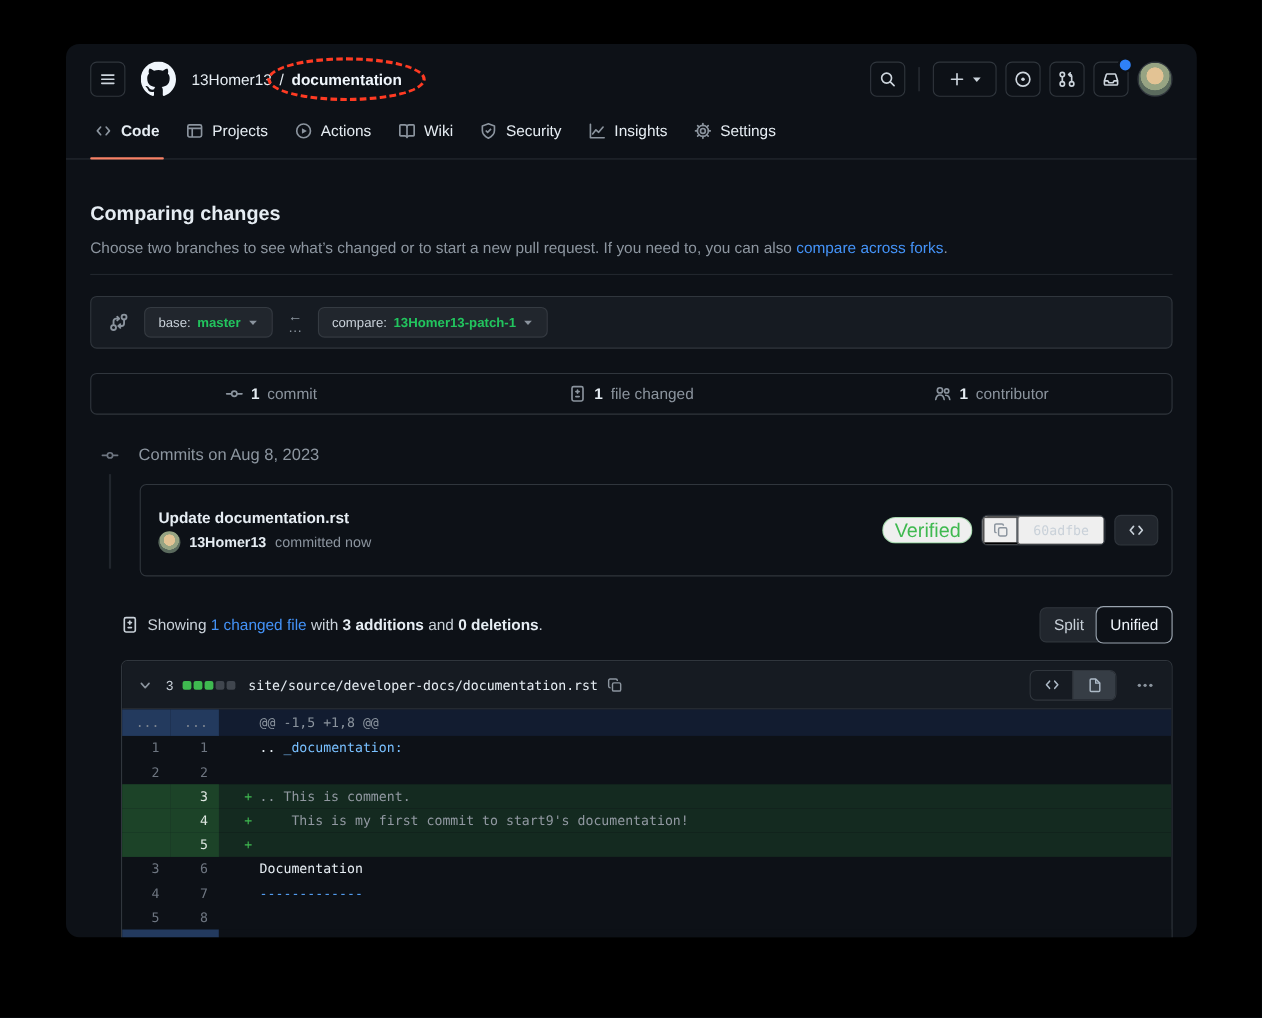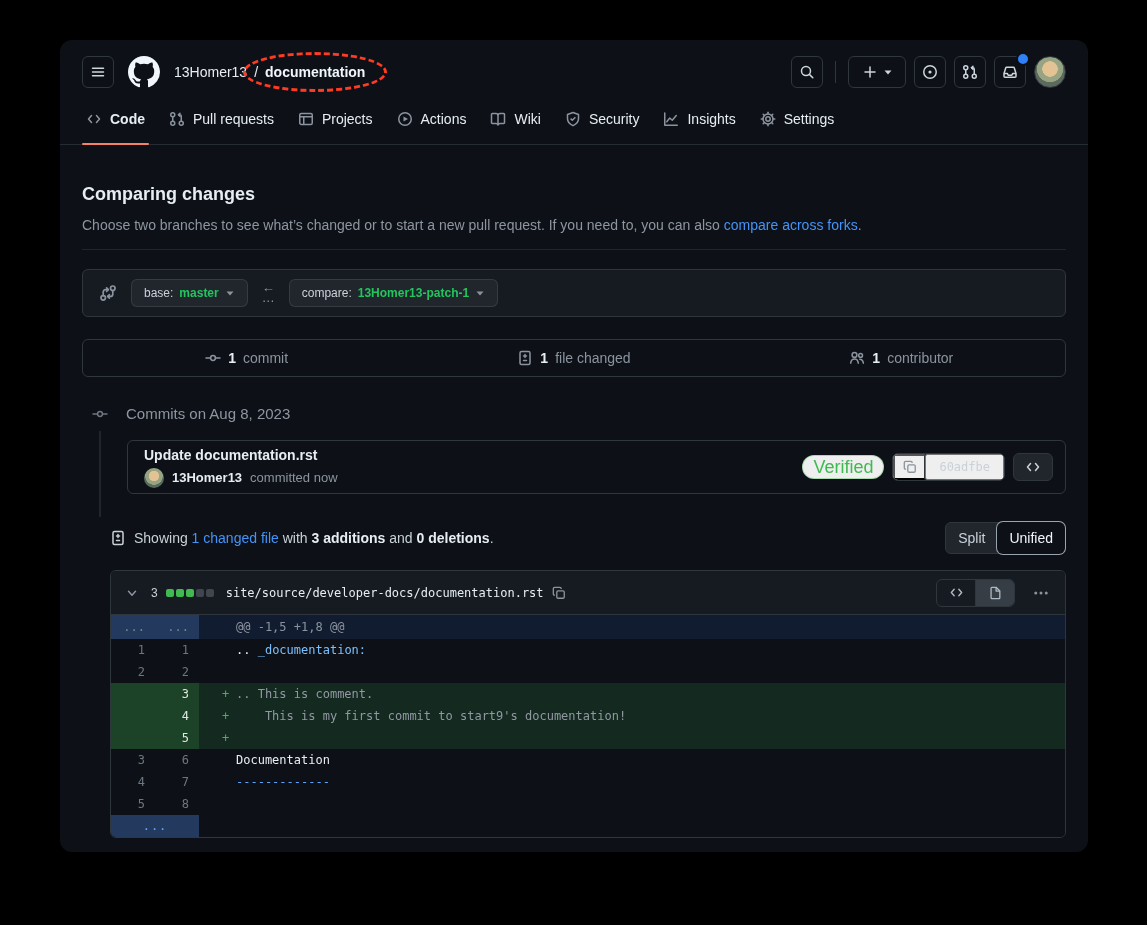--- a/index.html
+++ b/index.html
@@ -59,21 +59,21 @@
          grid-template-columns:1fr 1fr 1fr;align-items:center;margin-bottom:28px;box-sizing:border-box;}
   .stat{display:flex;align-items:center;justify-content:center;gap:7px;font-size:14px;color:#8b949e;cursor:pointer;}
   .stat .s-icon{color:#8b949e;display:flex;}
   .stat b{color:#e6edf3;font-weight:600;}
 
   .timeline{position:relative;}
   .timeline-rail{position:absolute;left:17px;top:26px;width:2px;height:86px;background:#21262d;}
   .timeline-head{display:flex;align-items:center;gap:18px;padding-left:10px;color:#8d96a0;font-size:15px;}
   .commit-icon{color:#6e7681;display:flex;}
 
-  .commit-card{position:relative;margin:18px 0 0 45px;height:54px;box-sizing:border-box;border:1px solid #30363d;
+  .commit-card{position:relative;margin:18px 0 0 45px;height:84px;box-sizing:border-box;border:1px solid #30363d;
                border-radius:6px;background:#0d1117;display:flex;align-items:center;padding:0 12px 0 16px;}
   .commit-left{display:flex;flex-direction:column;gap:5px;}
   .commit-title{font-size:14px;font-weight:600;color:#e6edf3;cursor:pointer;}
   .commit-meta{display:flex;align-items:center;gap:8px;font-size:13px;color:#8b949e;}
   .mini-avatar{width:20px;height:20px;border-radius:50%;cursor:pointer;
                background:radial-gradient(circle at 50% 40%, #e3c394 0 32%, #97a483 34% 55%, #5a6a5d 57% 100%);}
   .commit-author{color:#e6edf3;font-weight:600;cursor:pointer;}
   .commit-right{margin-left:auto;display:flex;align-items:center;gap:8px;}
   .verified-badge{height:24px;display:flex;align-items:center;padding:0 10px;border:1px solid rgba(63,185,80,0.4);
                   border-radius:999px;color:#3fb950;font-size:18px;cursor:pointer;box-sizing:border-box;}
@@ -221,33 +221,20 @@
 
   <nav class="tabs">
     <div class="tab active">
       <span class="t-icon">
         <svg width="16" height="16" viewBox="0 0 16 16" fill="none" stroke="currentColor" stroke-width="1.5" stroke-linecap="round" stroke-linejoin="round">
             <polyline points="5.5,4.5 2.5,8 5.5,11.5"></polyline>
             <polyline points="10.5,4.5 13.5,8 10.5,11.5"></polyline>
           </svg>
       </span>
       <span>Code</span>
-    </div>
-    <div class="tab">
-      <span class="t-icon">
-        <svg width="16" height="16" viewBox="0 0 16 16" fill="none" stroke="currentColor" stroke-width="1.5" stroke-linecap="round" stroke-linejoin="round">
-            <circle cx="3.75" cy="3.75" r="2"></circle>
-            <circle cx="3.75" cy="12.25" r="2"></circle>
-            <circle cx="12.25" cy="12.25" r="2"></circle>
-            <line x1="3.75" y1="5.75" x2="3.75" y2="10.25"></line>
-            <path d="M9.5 3.75h1.25a1.5 1.5 0 0 1 1.5 1.5v5"></path>
-            <polyline points="11,2.25 9.5,3.75 11,5.25"></polyline>
-          </svg>
-      </span>
-      <span>Pull requests</span>
     </div>
     <div class="tab">
       <span class="t-icon">
         <svg width="16" height="16" viewBox="0 0 16 16" fill="none" stroke="currentColor" stroke-width="1.5" stroke-linejoin="round">
             <rect x="1.75" y="2.5" width="12.5" height="11" rx="1.5"></rect>
             <line x1="1.75" y1="5.75" x2="14.25" y2="5.75"></line>
             <line x1="5.75" y1="5.75" x2="5.75" y2="13.5"></line>
           </svg>
       </span>
       <span>Projects</span>

